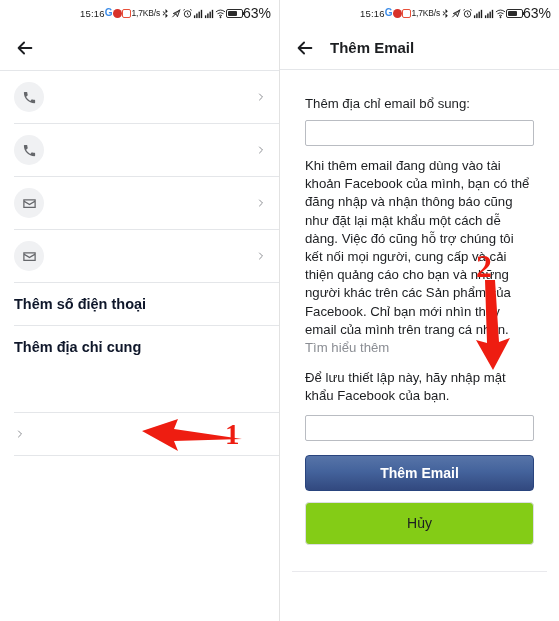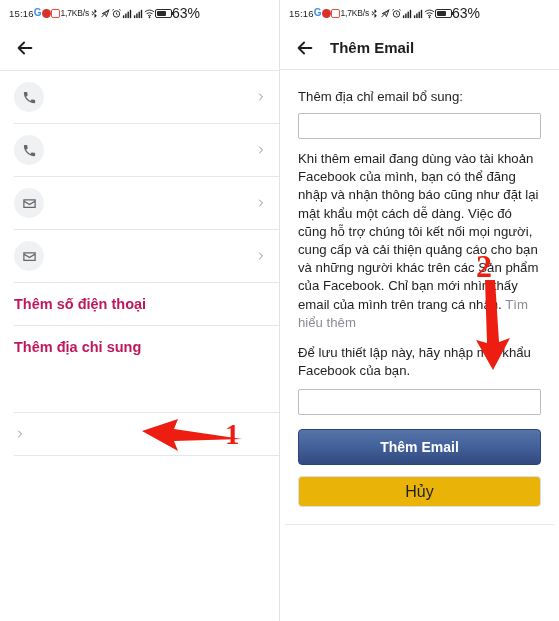--- a/index.html
+++ b/index.html
@@ -11,22 +11,22 @@
   }
   .screens { display: flex; width: 559px; height: 621px; position: relative; }
   .panel { position: relative; height: 621px; background: #ffffff; }
   .panel-left  { width: 279px; }
   .panel-divider { width: 1px; height: 621px; background: #e2e2e2; }
   .panel-right { width: 279px; background: #ffffff; }
 
   
   .statusbar {
     height: 26px; display: flex; align-items: center;
-    justify-content: flex-start; gap: 0;
-    padding: 0 8px 0 9px; font-size: 9px; color: #2b2b2b;
+    justify-content: flex-end; gap: 0;
+    padding: 0 8px 0 16px; font-size: 9px; color: #2b2b2b;
   }
   .sb-time { font-size: 9.5px; letter-spacing: .2px; color:#1b1b1b; }
   .sb-g { font-size: 10px; font-weight: bold; color:#3c8ce8; line-height:1; }
   .sb-app { width: 9px; height: 9px; border-radius: 2px; display:inline-block; }
   .sb-app.red  { background:#d8322a; border-radius:50%; }
   .sb-app.orange { background:#ffffff; border:1.6px solid #e8503a; border-radius:2px; }
   .sb-net { font-size: 8.5px; color:#1b1b1b; margin-left:1px; letter-spacing:-.2px;}
   .sb-ico { width: 11px; height: 11px; display:inline-block; }
   .sb-ico svg { display:block; }
   .sb-batt {
@@ -75,37 +75,37 @@
   .blur-line.w1 { width: 78%; }
   .blur-line.w2 { width: 74%; }
   .blur-line.w3 { width: 100%; }
   .blur-line.w3b { width: 22%; }
   .blur-line.w4 { width: 88%; }
   .chev { width: 12px; flex: none; color: #8d8f94; }
   .chev svg { display:block; }
 
   .link-row {
     padding: 13px 12px 13px 14px;
-    font-size: 14.5px; color: #be185d; font-weight: 600;
+    font-size: 14.5px; color: #0f172a; font-weight: 600;
     display:flex; align-items:center;
   }
   .plain-row {
     padding: 15px 12px 15px 14px;
     font-size: 14.5px; color: #1c1e21;
     display: flex; align-items: center; justify-content: space-between;
   }
 
   
   .r-appbar {
     height: 44px; display: flex; align-items: center; gap: 14px;
     padding-left: 14px; border-bottom: 1px solid #e4e6e9;
   }
   .r-title { font-size: 15px; font-weight: bold; color: #1c1e21; }
   .card {
-    margin: 5px; padding: 14px 13px 3px 13px; background: #fff;
+    margin: 12px; padding: 14px 13px 12px 13px; background: #fff;
     border-bottom: 1px solid #e9e9ed;
   }
   .field-label { font-size: 13.2px; color: #1c1e21; margin-bottom: 9px; }
   .text-input {
     width: 100%; height: 26px; border: 1px solid #b9bcc2; border-radius: 2px;
     background: #fff; display:block;
     font-family: "Liberation Sans", sans-serif; font-size: 13px; padding: 0 6px;
   }
   .para {
     font-size: 13.2px; line-height: 18.2px; color: #1c1e21;
@@ -115,23 +115,23 @@
   .para2 { font-size: 13.2px; line-height: 18.2px; color: #1c1e21; margin-top: 12px; }
   .pw-wrap { margin-top: 9px; }
   .btn-primary {
     display: block; width: 100%; height: 36px; margin-top: 14px;
     border: 1px solid #29447e; border-radius: 4px;
     background: linear-gradient(180deg,#5774a8 0%,#44639c 45%,#32497f 100%);
     color: #ffffff; font-size: 14px; font-weight: bold;
     font-family: "Liberation Sans", sans-serif; cursor: pointer;
   }
   .btn-secondary {
-    display: block; width: 100%; height: 31px; margin: 11px 0 14px 0;
+    display: block; width: 100%; height: 43px; margin: 11px 0 14px 0;
     border: 1px solid #dcdee3; border-radius: 4px;
-    background: #eab308; color: #1c1e21; font-size: 16px;
+    background: #84cc16; color: #1c1e21; font-size: 14px;
     font-family: "Liberation Sans", sans-serif; cursor: pointer;
   }
 
   
   .anno { position: absolute; pointer-events: none; }
   .anno-num {
     position: absolute; color: #ee1d11; font-weight: bold;
     font-family: "Liberation Serif", serif; line-height: 1;
   }
 </style>
@@ -267,21 +267,21 @@
         <svg viewBox="0 0 24 24" fill="none" stroke="#8d8f94" stroke-width="2" stroke-linecap="round">
             <path d="M9 6l6 6-6 6"></path>
           </svg>
       </span>
     </div>
     <div class="sep"></div>
 
     <div class="link-row">Thêm số điện thoại</div>
     <div class="sep"></div>
 
-    <div class="link-row">Thêm địa chỉ sung</div>
+    <div class="link-row">Thêm địa chỉ cung</div>
     <div class="sep" style="margin-top:44px;"></div>
 
     <div class="plain-row">
       <span class="chev">
         <svg viewBox="0 0 24 24" fill="none" stroke="#8d8f94" stroke-width="2" stroke-linecap="round">
             <path d="M9 6l6 6-6 6"></path>
           </svg>
       </span>
     </div>
     <div class="sep"></div>

